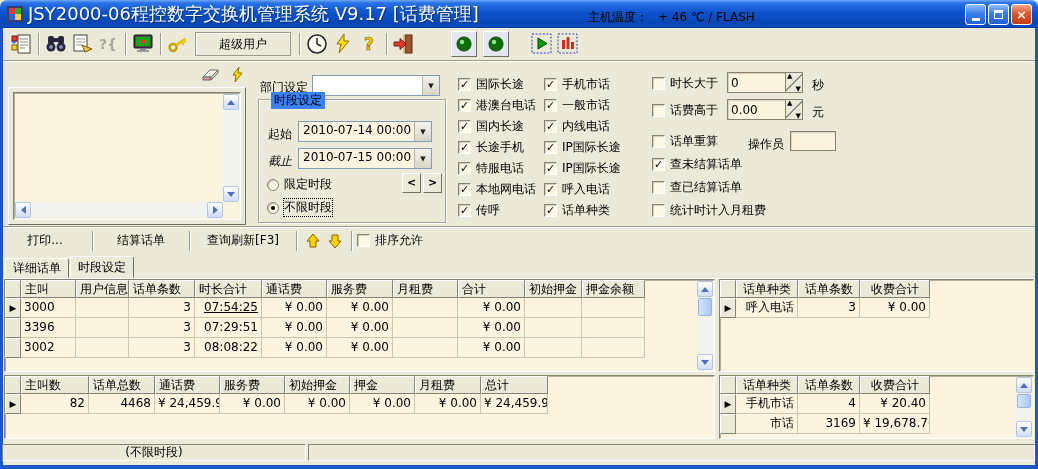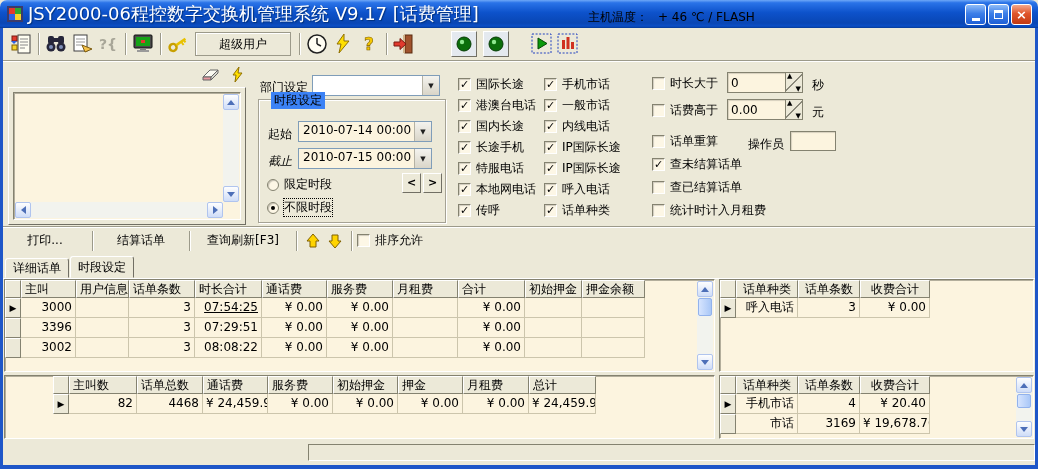--- a/index.html
+++ b/index.html
@@ -97,21 +97,21 @@
   .gpanel{position:absolute;background:#FCF4DF;border:1px solid;border-color:#848270 #FFF #FFF #848270;
       box-shadow:inset 1px 1px 0 rgba(90,88,76,.45);overflow:hidden;}
   .g-row{display:flex;}
   .g-hcell,.g-selhead{height:18px;line-height:16px;background:#ECE9D8;border:1px solid;
       border-color:#FFF #848270 #848270 #FFF;padding:0 3px;white-space:nowrap;overflow:hidden;flex:0 0 auto;}
   .g-selhead{width:16px;padding:0;}
   .g-sel{width:16px;height:20px;background:#ECE9D8;border:1px solid;border-color:#FFF #848270 #848270 #FFF;
       font-size:9px;display:flex;align-items:center;justify-content:center;flex:0 0 auto;}
   .g-cell{height:20px;line-height:19px;border-right:1px solid #CCC5AC;border-bottom:1px solid #CCC5AC;
       padding:0 3px;white-space:nowrap;overflow:hidden;flex:0 0 auto;}
-  .a-left{text-align:right;}.a-right{text-align:right;}
+  .a-left{text-align:left;}.a-right{text-align:right;}
   
   .status-pane{position:absolute;top:444px;height:17px;background:#ECE9D8;border:1px solid;
       border-color:#848270 #FFF #FFF #848270;display:flex;align-items:center;justify-content:center;}
 </style>
 </head>
 <body>
 
 <div class="window">
 
   <div class="titlebar">
@@ -536,21 +536,21 @@
         </div>
         <div class="g-row">
           <div class="g-sel">▶</div>
           <div class="g-cell a-right" style="width: 62px;">呼入电话</div>
           <div class="g-cell a-right" style="width: 62px;">3</div>
           <div class="g-cell a-right" style="width: 70px;">¥ 0.00</div>
         </div>
       </div>
   </div>
 
-  <div class="gpanel" style="left:4px;top:375px;width:711px;height:64px;padding-left:48px;">
+  <div class="gpanel" style="left:4px;top:375px;width:711px;height:64px;">
     <div id="grid-summary">
         <div class="g-row">
           <div class="g-selhead"></div>
           <div class="g-hcell" style="width: 68px; text-align: left;">主叫数</div>
           <div class="g-hcell" style="width: 66px; text-align: left;">话单总数</div>
           <div class="g-hcell" style="width: 65px; text-align: left;">通话费</div>
           <div class="g-hcell" style="width: 65px; text-align: left;">服务费</div>
           <div class="g-hcell" style="width: 65px; text-align: left;">初始押金</div>
           <div class="g-hcell" style="width: 65px; text-align: left;">押金</div>
           <div class="g-hcell" style="width: 66px; text-align: left;">月租费</div>
@@ -595,17 +595,20 @@
       <div class="sb-btn" style="top:0;">
           <span class="tri-up"></span>
         </div>
       <div class="sb-thumb" style="top:17px;height:14px;"></div>
       <div class="sb-btn" style="bottom:0;">
           <span class="tri-dn"></span>
         </div>
     </div>
   </div>
 
+  <div class="status-pane" style="left:2px;width:304px;">
+    <span>(不限时段)</span>
+  </div>
   <div class="status-pane" style="left:308px;width:727px;">
     <span></span>
   </div>
 
 </div>
 
 </body></html>

